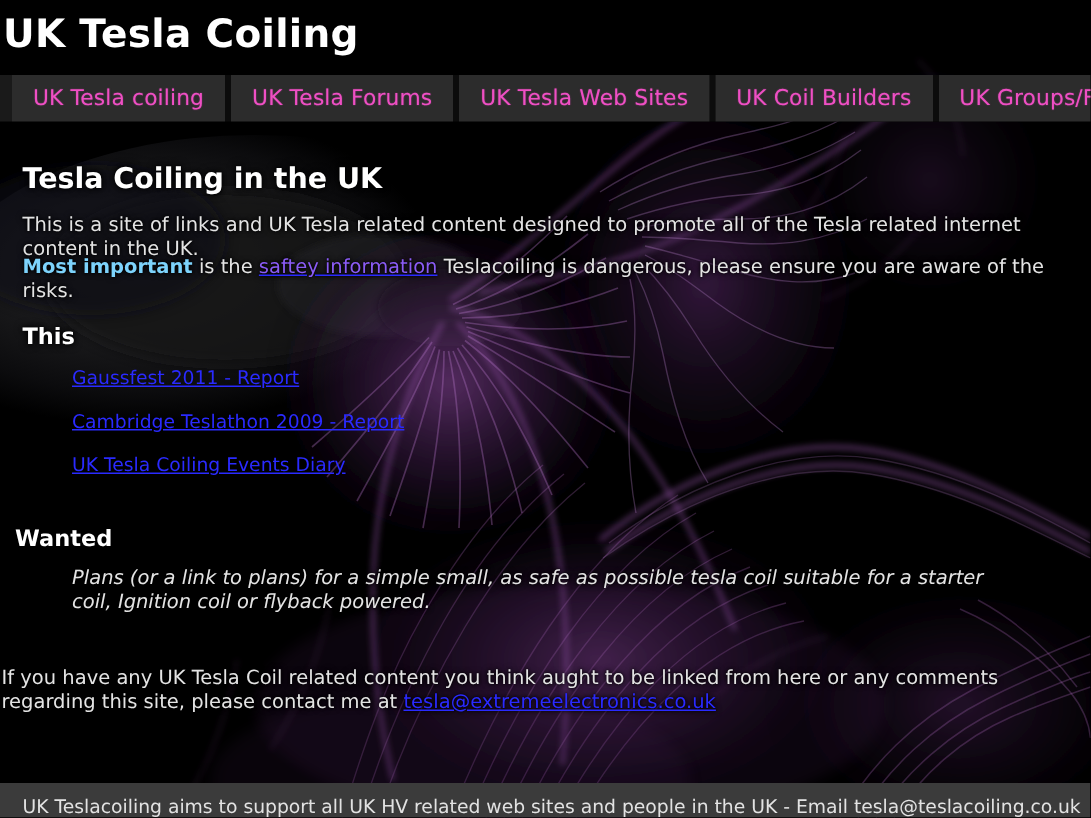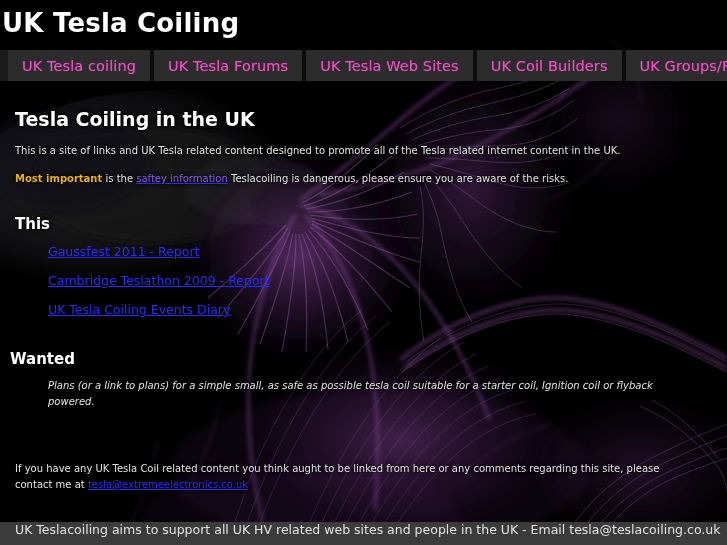--- a/index.html
+++ b/index.html
@@ -75,25 +75,25 @@
     position:absolute;
     color:#ffffff;
     font-size:15px;
     font-weight:bold;
     white-space:nowrap;
     text-shadow:0 0 3px #000, 0 0 6px #000;
   }
   p.para {
     position:absolute;
     color:#e4e4e4;
-    font-size:10px;
+    font-size:13px;
     line-height:16px;
     text-shadow:0 0 2px #000, 0 0 4px #000;
   }
-  p.para b { color:#eab308; font-weight:bold; }
+  p.para b { color:#7dd3fc; font-weight:bold; }
   a.link {
     color:#2a2aff;
     text-decoration:underline;
     cursor:pointer;
   }
   a.safety {
     color:#8b5cf6;
     text-decoration:underline;
     text-decoration-color:#2a2aff;
     cursor:pointer;
@@ -109,21 +109,21 @@
     font-size:12.5px;
     cursor:pointer;
     text-align:center;
   }
 
   
   #footer {
     position:absolute; left:0; bottom:0; z-index:6;
     width:727px; height:23px;
     background:#3b3b3b;
-    display:flex; align-items:flex-start;
+    display:flex; align-items:flex-end;
     padding-left:15px;
   }
   #footer span {
     color:#e2e2e2;
     font-size:12.5px;
     white-space:nowrap;
   }
 </style>
 </head>
 <body>
@@ -295,21 +295,21 @@
     </li>
     <li>
       <a>UK Tesla Coiling Events Diary</a>
     </li>
   </ul>
 
   <h3 class="sub" style="left:10px; top:269px;">Wanted</h3>
 
   <p class="para" style="left:48px; top:297px; width:625px;font-style:italic;">Plans (or a link to plans) for a simple small, as safe as possible tesla coil suitable for a starter coil, Ignition coil or flyback powered.</p>
 
-  <p class="para" style="left:15px; top:364px; width:680px;margin-top:16px;">
+  <p class="para" style="left:1px; top:364px; width:680px;">
     <span>If you have any UK Tesla Coil related content you think aught to be linked from here or any comments regarding this site, please contact me at </span><a class="link">tesla@extremeelectronics.co.uk</a>
   </p>
 
 </main>
 
 <div id="footer">
   <span>UK Teslacoiling aims to support all UK HV related web sites and people in the UK - Email tesla@teslacoiling.co.uk</span>
 </div>
 
 </body></html>

